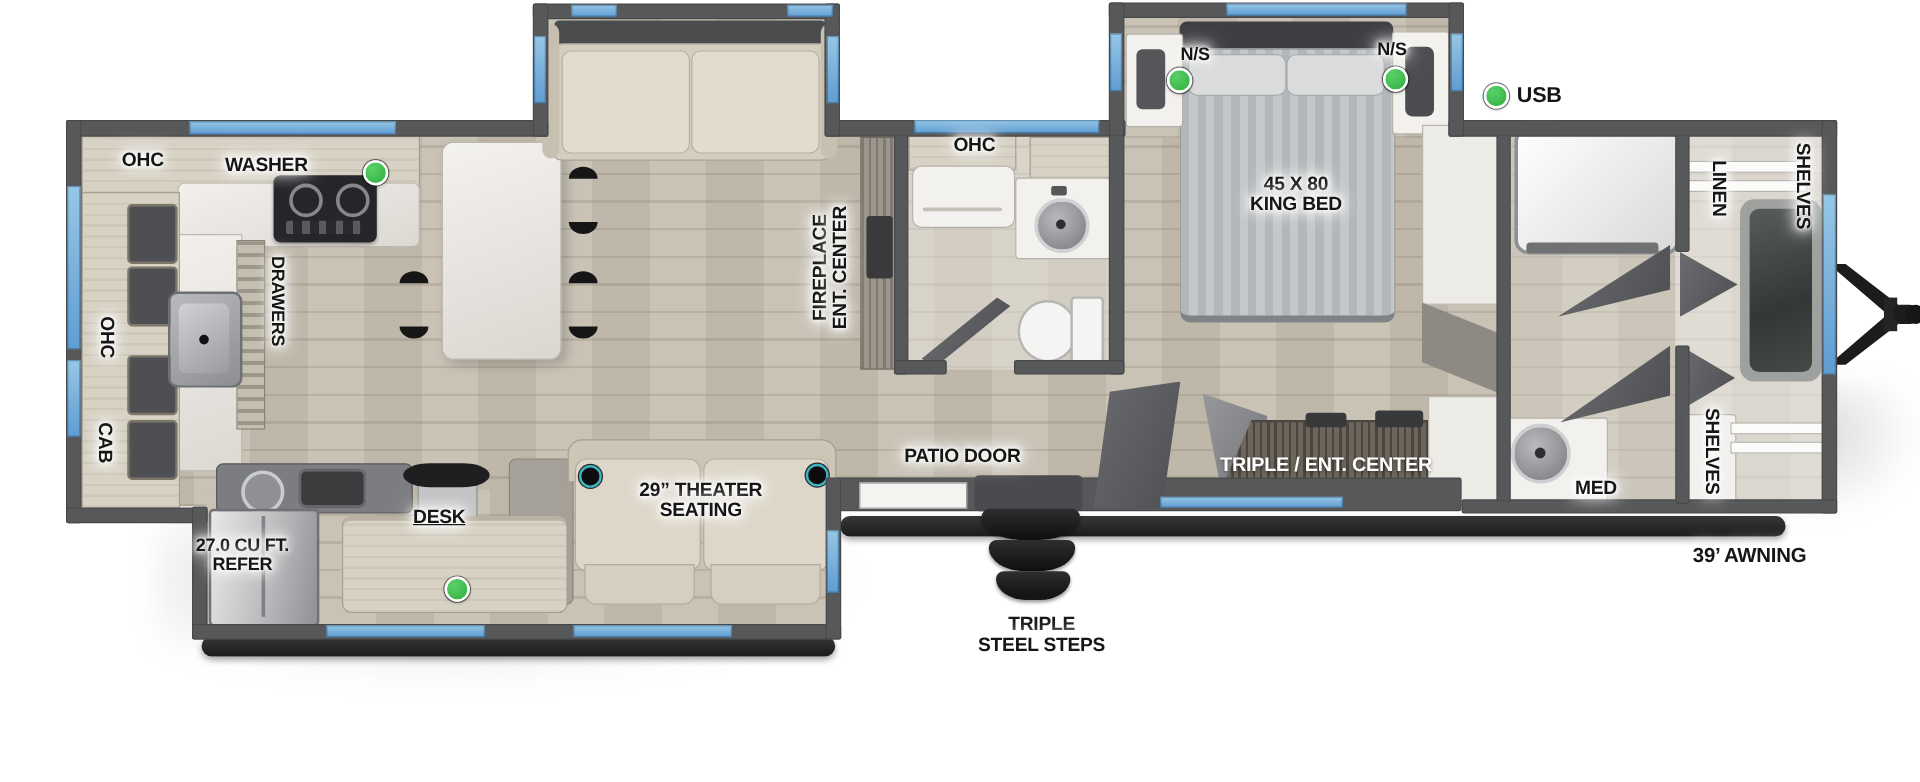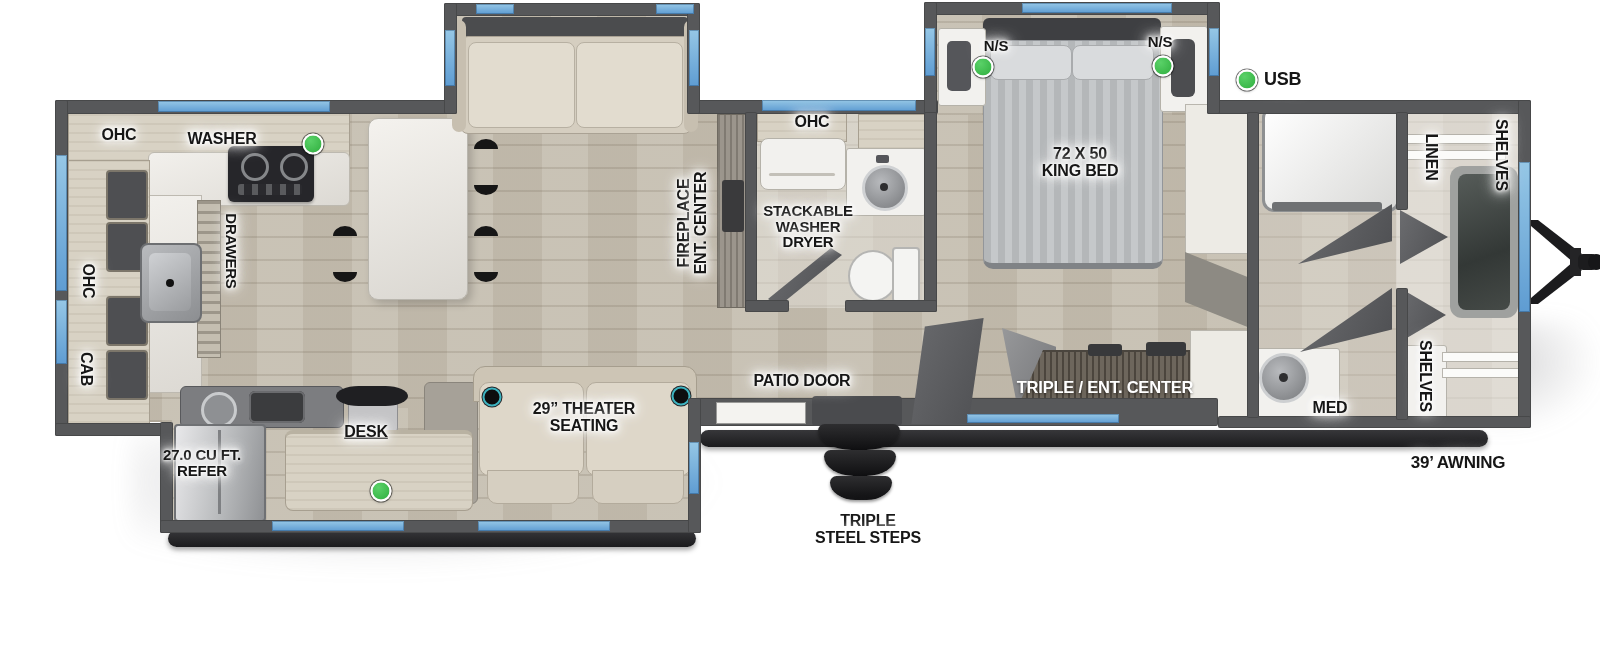--- a/index.html
+++ b/index.html
@@ -236,26 +236,23 @@
   </svg>
 
   <div class="lbl" style="left:119px;top:135px;">OHC</div>
   <div class="lbl" style="left:222px;top:139px;">WASHER</div>
   <div class="lbl vlbl" style="left:88px;top:281px;">OHC</div>
   <div class="lbl vlbl" style="left:86px;top:369px;">CAB</div>
   <div class="lbl vlbl sm" style="left:231px;top:251px;">DRAWERS</div>
   <div class="lbl vlblccw" style="left:693px;top:223px;">FIREPLACE
 ENT. CENTER</div>
   <div class="lbl" style="left:812px;top:122px;">OHC</div>
-  <div class="lbl sm" style="left:808px;top:226px;">STACKABLE
-WASHER
-DRYER</div>
   <div class="lbl sm" style="left:996px;top:46px;">N/S</div>
   <div class="lbl sm" style="left:1160px;top:42px;">N/S</div>
-  <div class="lbl" style="left:1080px;top:163px;">72 X 50
+  <div class="lbl" style="left:1080px;top:163px;">45 X 80
 KING BED</div>
   <div class="lbl vlbl" style="left:1431px;top:157px;">LINEN</div>
   <div class="lbl vlbl" style="left:1501px;top:155px;">SHELVES</div>
   <div class="lbl vlbl" style="left:1425px;top:376px;">SHELVES</div>
   <div class="lbl" style="left:1330px;top:408px;">MED</div>
   <div class="lbl lblw" style="left:1105px;top:388px;">TRIPLE / ENT. CENTER</div>
   <div class="lbl" style="left:802px;top:381px;">PATIO DOOR</div>
   <div class="lbl" style="left:868px;top:530px;">TRIPLE
 STEEL STEPS</div>
   <div class="lbl" style="left:1458px;top:463px;font-size:17px;">39’ AWNING</div>

